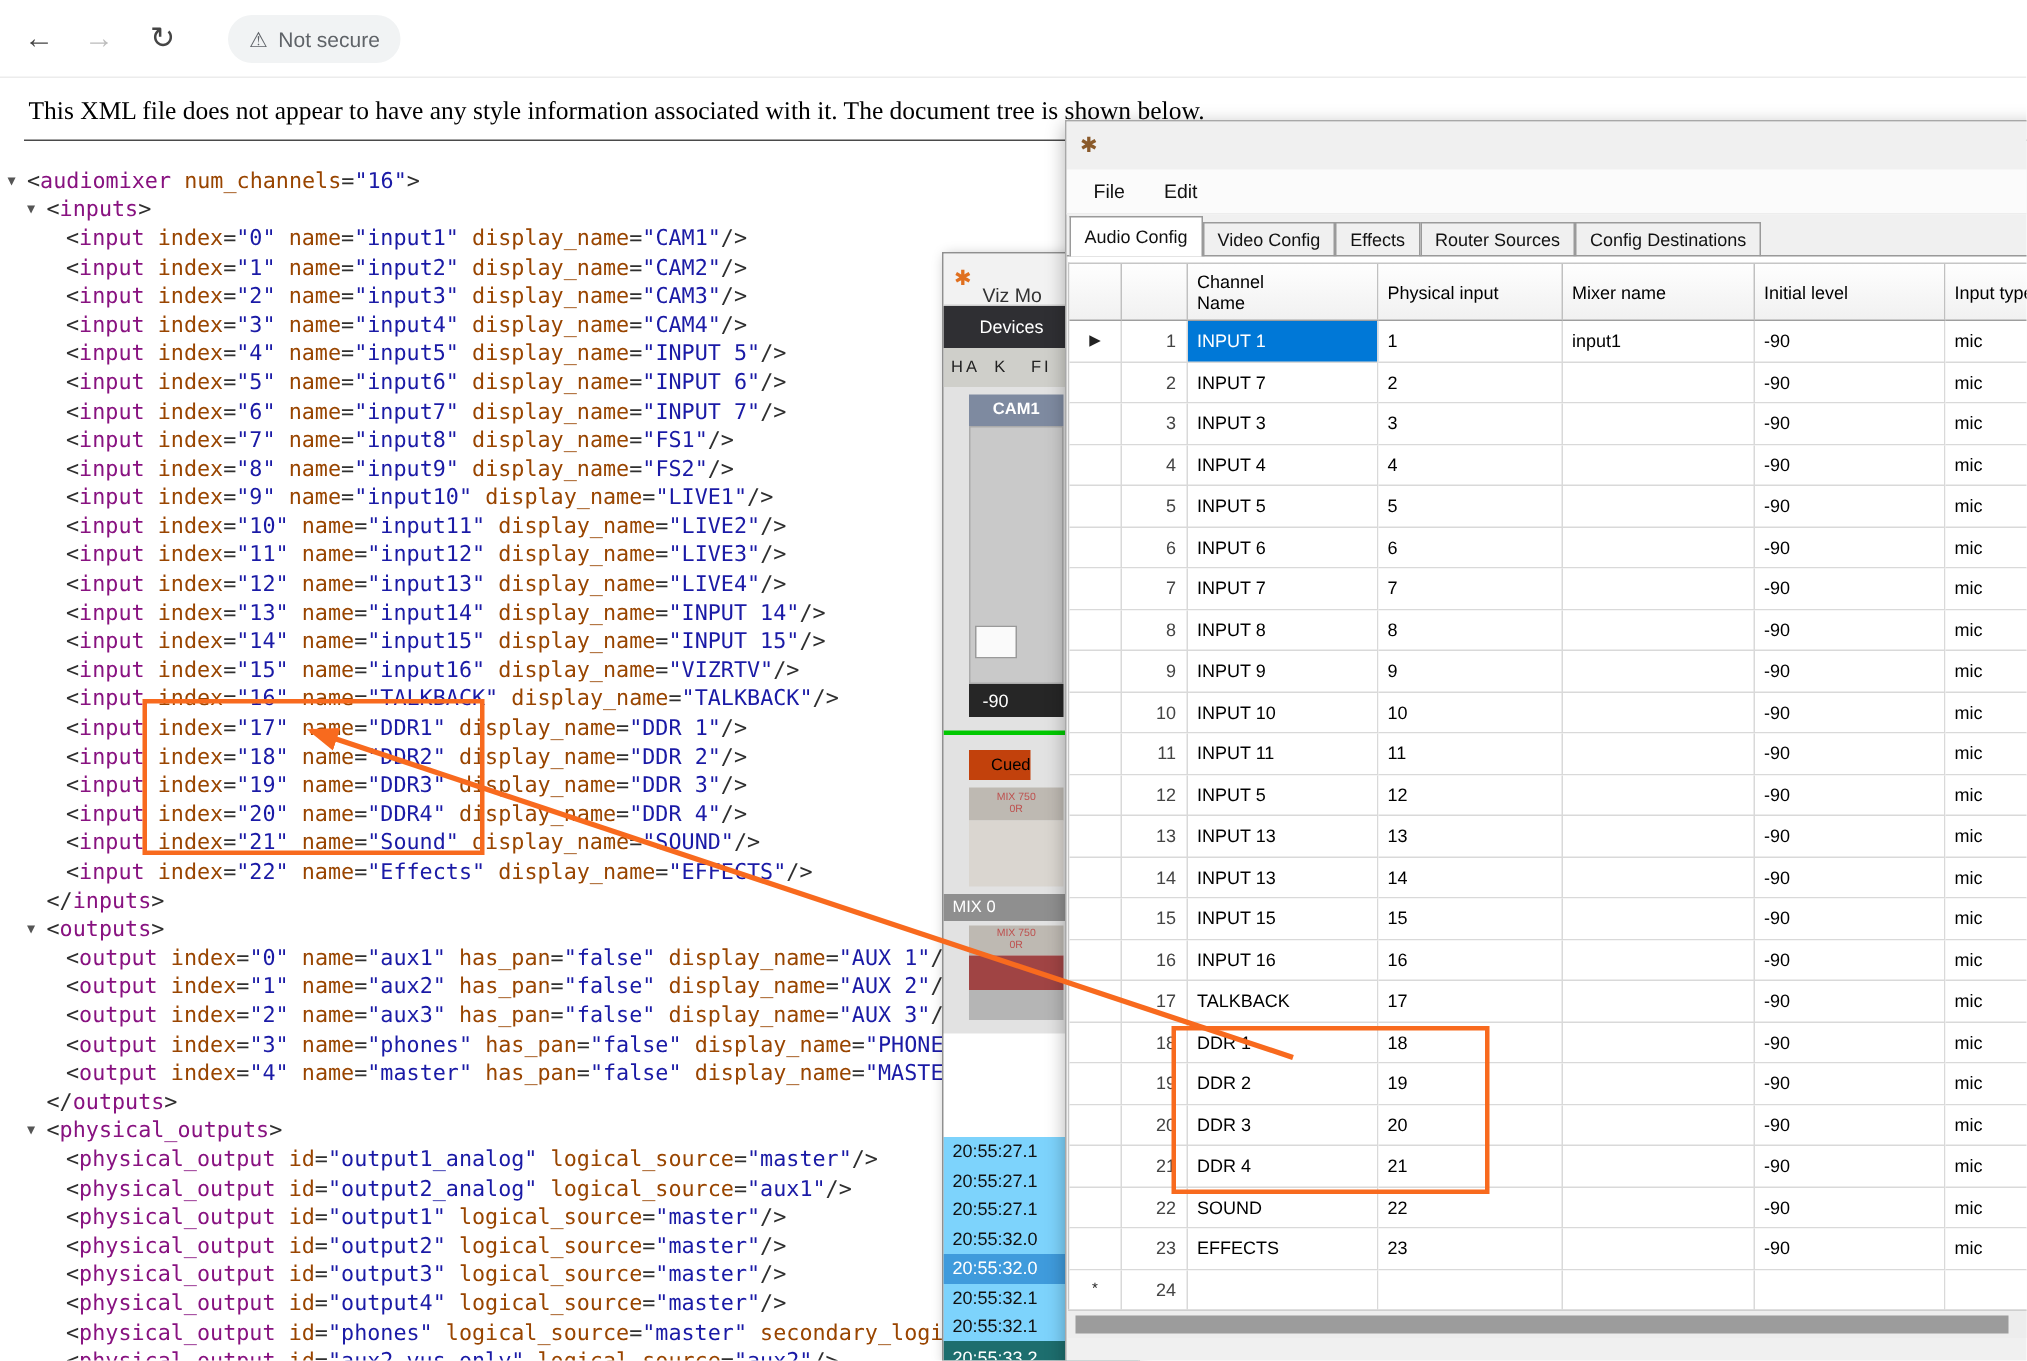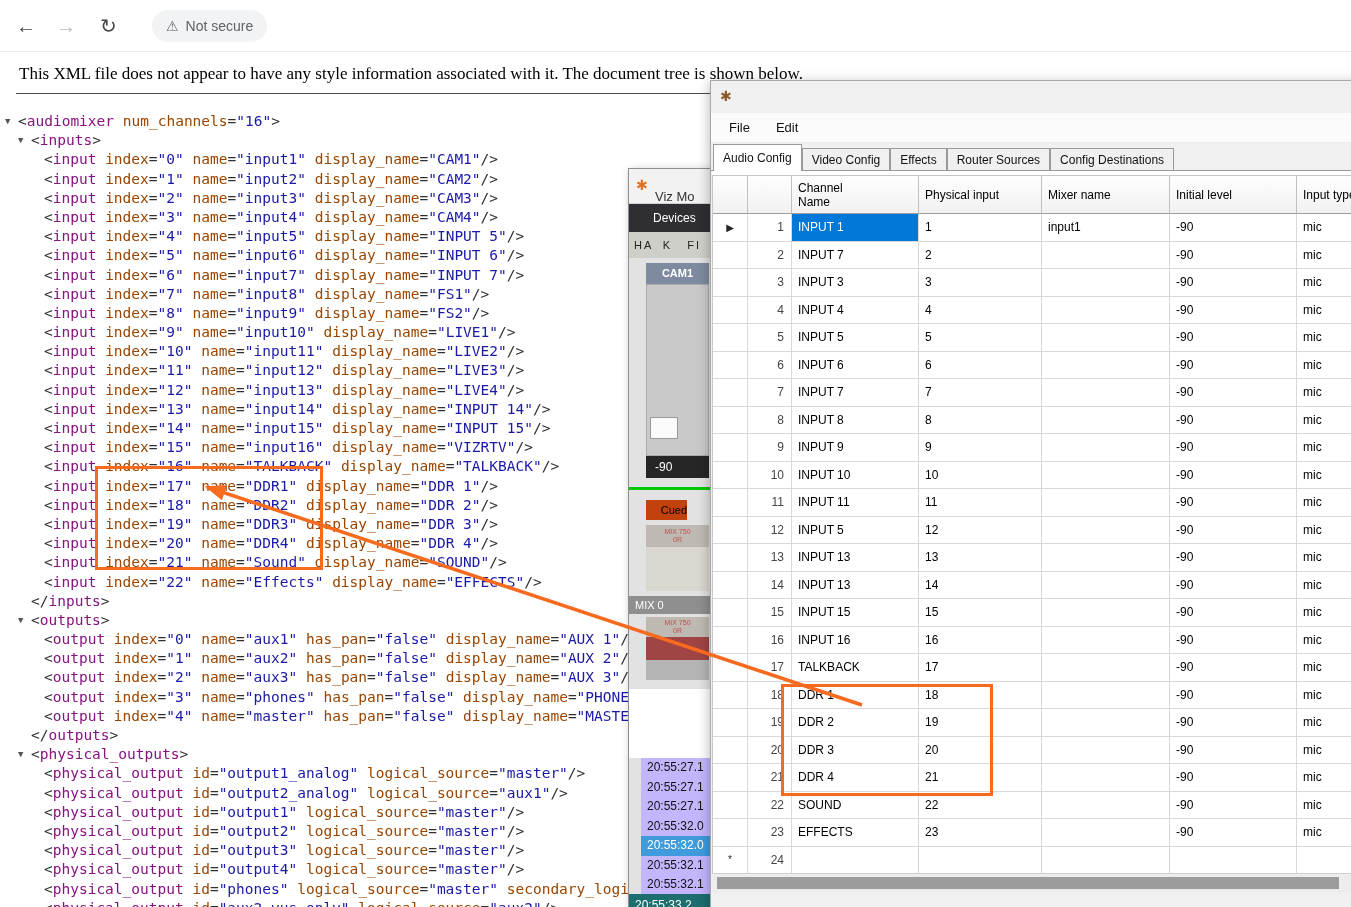--- a/index.html
+++ b/index.html
@@ -56,21 +56,21 @@
              white-space:pre-line;}
   .vz-strip2{position:absolute;left:17px;top:378px;width:63px;height:44px;background:#dad6d0;}
   .vz-mix0{position:absolute;left:0;top:427px;width:100%;height:18px;background:#8f8f8f;color:#fff;
            font-size:11px;line-height:18px;padding-left:6px;}
   .vz-strip3{position:absolute;left:17px;top:448px;width:63px;height:20px;background:#beb9b2;
              font-size:7px;line-height:8px;color:rgba(190,45,45,.75);text-align:center;padding-top:2px;
              white-space:pre-line;}
   .vz-red{position:absolute;left:17px;top:468px;width:63px;height:23px;background:#a04444;}
   .vz-gray{position:absolute;left:17px;top:491px;width:63px;height:20px;background:#b5b5b5;}
   .vz-white{position:absolute;left:0;top:520px;width:100%;height:69px;background:#fff;}
-  #ts-list{position:absolute;left:12px;top:589px;width:100%;background:#c4b5fd;}
+  #ts-list{position:absolute;left:0;top:589px;width:100%;background:#7dd3fc;}
   .ts{height:19.5px;line-height:19.5px;font-size:12px;color:#111;padding-left:6px;cursor:default;}
   .ts.ts-sel{background:#3f9bdc;color:#fff;}
   .vz-teal{position:absolute;left:0;top:725px;width:100%;height:22px;background:#1d6e6e;color:#fff;
            font-size:12px;line-height:22px;padding-left:6px;}
 
   
   #av-win{position:absolute;left:710px;top:80px;width:660px;height:835px;background:#f0f0f0;
           border:1px solid #a8a8a8;box-shadow:0 3px 12px rgba(0,0,0,.30);z-index:20;overflow:hidden;}
   .av-title{position:absolute;left:0;top:0;width:100%;height:32px;background:#f0f0f0;}
   .av-title .ic{position:absolute;left:9px;top:7px;font-size:14px;color:#8a5a2a;}

